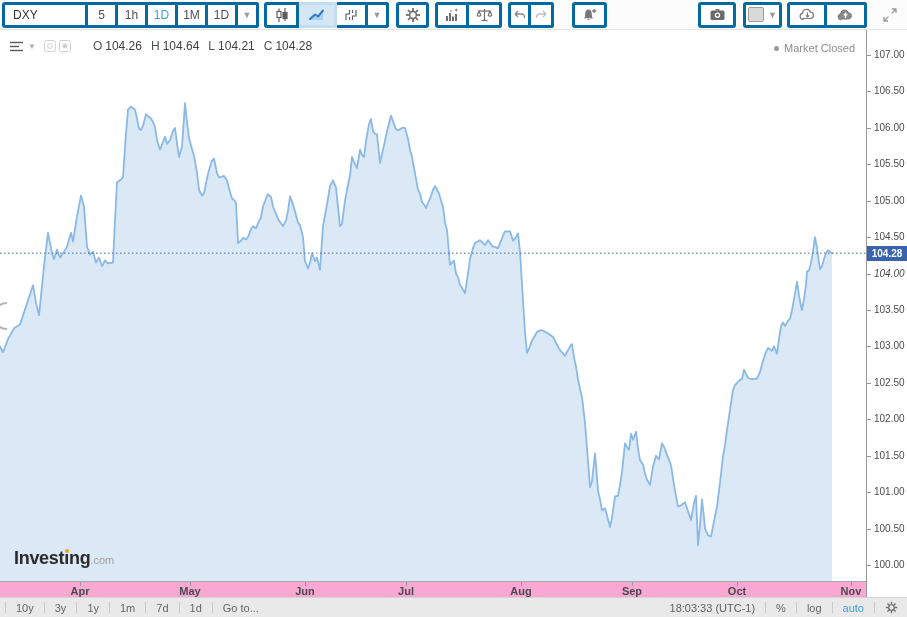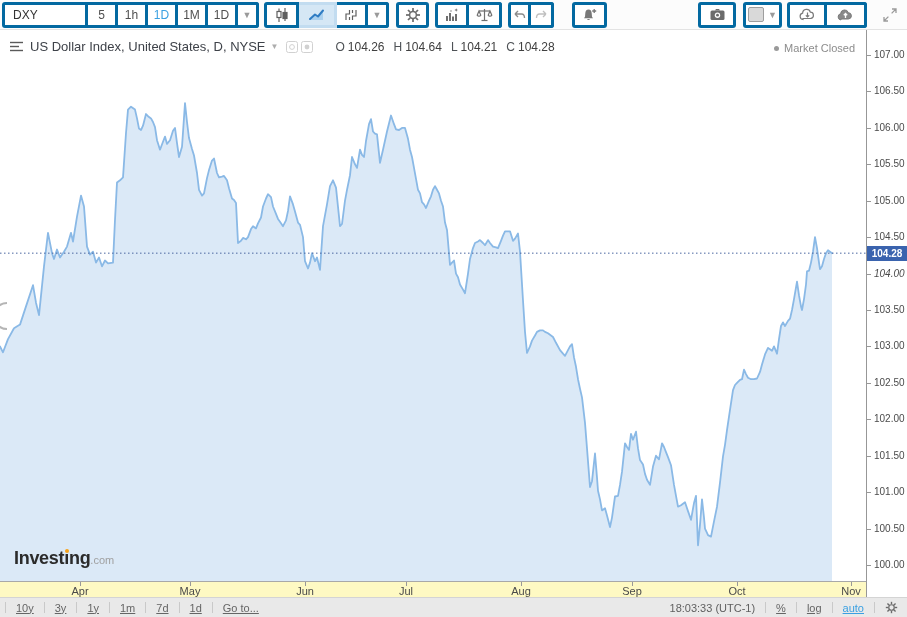--- a/index.html
+++ b/index.html
@@ -22,21 +22,21 @@
   .caret-btn{width:21px;color:#9a9a9a;font-size:9px;}
   .icon-btn svg{display:block;}
   .active-style{background:#d5e7f5;border-color:#c2dcf0;}
   .t-right{margin-left:auto;display:flex;align-items:center;height:26px;padding-right:3px;}
   .layout-sq{width:14px;height:13px;background:#d9d9d9;border:1px solid #9e9e9e;border-radius:2px;margin-right:4px;}
   .caret-sm{font-size:9px;color:#9a9a9a;}
 
   
   .chart-region{position:absolute;top:30px;left:0;width:907px;height:567px;background:#fff;}
   .plot-svg{position:absolute;left:0;top:0;}
-  .x-strip{position:absolute;left:0;top:551px;width:866px;height:16px;border-top:1px solid #a8a8a8;background:#fef9c3;}
+  .x-strip{position:absolute;left:0;top:551px;width:866px;height:16px;border-top:1px solid #a8a8a8;background:#f9a8d4;font-weight:bold;}
   .x-label{position:absolute;top:3px;width:40px;margin-left:-20px;text-align:center;font-size:11px;color:#4a4a4a;}
   .x-tickmark{position:absolute;top:0;width:1px;height:4px;background:#999;}
   .y-axis{position:absolute;left:866px;top:0;width:41px;height:567px;border-left:1px solid #979797;background:#fff;box-sizing:border-box;}
   .y-tick{position:absolute;left:7px;font-size:10px;color:#4b4b4b;}
   .y-dash{position:absolute;left:0;width:4px;height:1px;background:#979797;}
   .price-badge{position:absolute;left:0;width:40px;height:15px;background:#3a63ae;color:#fff;
                font-size:10px;font-weight:bold;display:flex;align-items:center;justify-content:center;}
 
   
   .chart-header{position:absolute;left:10px;top:9px;display:flex;align-items:center;font-size:13px;color:#3e4249;white-space:nowrap;}
@@ -54,21 +54,21 @@
   .logo{position:absolute;left:14px;top:518px;font-size:18px;font-weight:bold;color:#2b2b2b;letter-spacing:-.3px;}
   .logo .suffix{font-size:11px;font-weight:normal;color:#a0a0a0;letter-spacing:0;}
   .logo-i{position:relative;}
   .logo-i::after{content:"";position:absolute;left:0.5px;top:1px;width:4px;height:4px;border-radius:50%;background:#f7a21a;}
   .left-handle{position:absolute;left:0;top:272px;}
 
   
   .bottom-bar{position:absolute;top:597px;left:0;width:907px;height:20px;background:#e9e9e9;
               border-top:1px solid #d4d4d4;display:flex;align-items:center;font-size:11px;color:#656565;box-sizing:border-box;}
   .bsep{width:1px;height:11px;background:#c9c9c9;margin:0 10px;}
-  .b-item{cursor:pointer;text-decoration:underline;}
+  .b-item{cursor:pointer;}
   .b-item.auto{color:#3aa0e2;}
   .b-right{margin-left:auto;display:flex;align-items:center;padding-right:9px;}
   .b-time{color:#5f5f5f;}
 </style>
 </head>
 <body>
 
 <div class="app">
 
   <div class="toolbar">
@@ -222,21 +222,20 @@
     </svg>
 
     <div class="chart-header">
       <svg width="13" height="11" viewBox="0 0 13 11">
         <g stroke="#5a5a5a" stroke-width="1.4">
             <line x1="0" y1="1.5" x2="13" y2="1.5"></line>
             <line x1="0" y1="5.5" x2="9" y2="5.5"></line>
             <line x1="0" y1="9.5" x2="13" y2="9.5"></line>
           </g>
       </svg>
-      <span class="ttl">US Dollar Index, United States, D, NYSE</span>
       <span class="hdr-caret">▼</span>
       <span class="ghost-icons">
         <svg width="12" height="12" viewBox="0 0 12 12">
           <rect x="0.5" y="0.5" width="11" height="11" rx="2" fill="none" stroke="#c2c2c2"></rect>
             <circle cx="6" cy="6" r="2.4" fill="none" stroke="#c2c2c2"></circle>
         </svg>
         <svg width="12" height="12" viewBox="0 0 12 12">
           <rect x="0.5" y="0.5" width="11" height="11" rx="2" fill="none" stroke="#c2c2c2"></rect>
             <circle cx="6" cy="6" r="2.4" fill="#c2c2c2"></circle>
         </svg>

